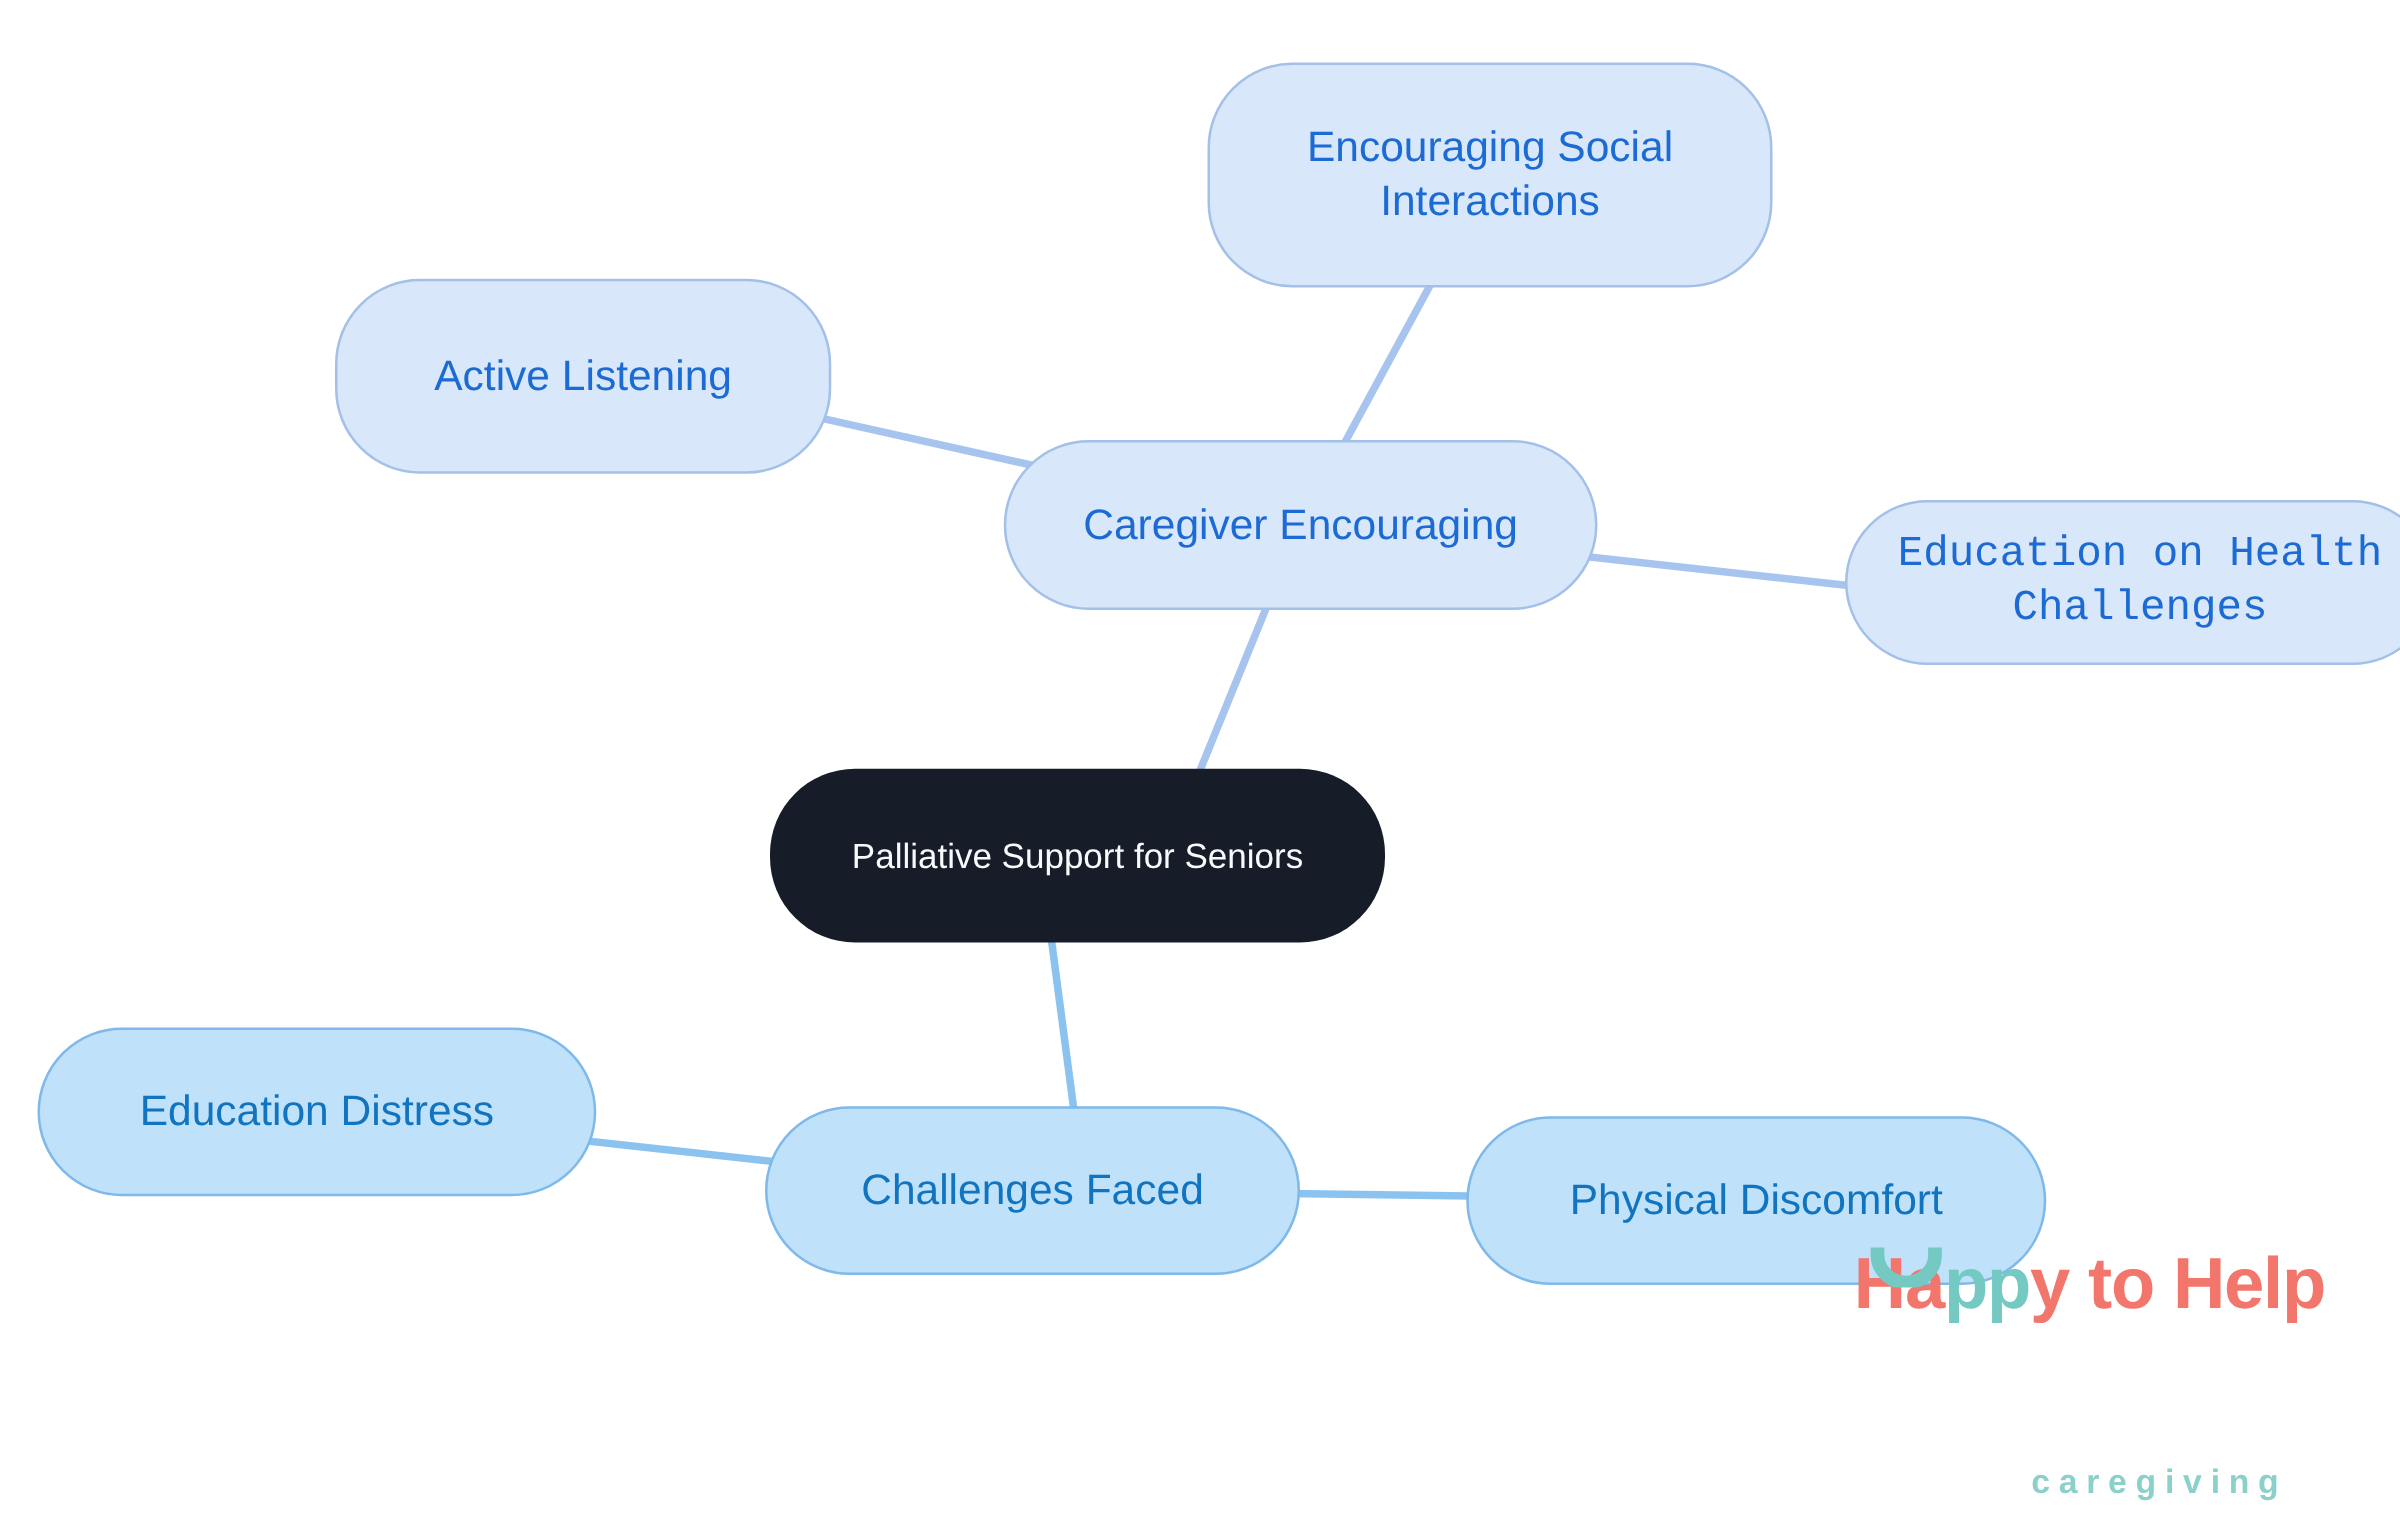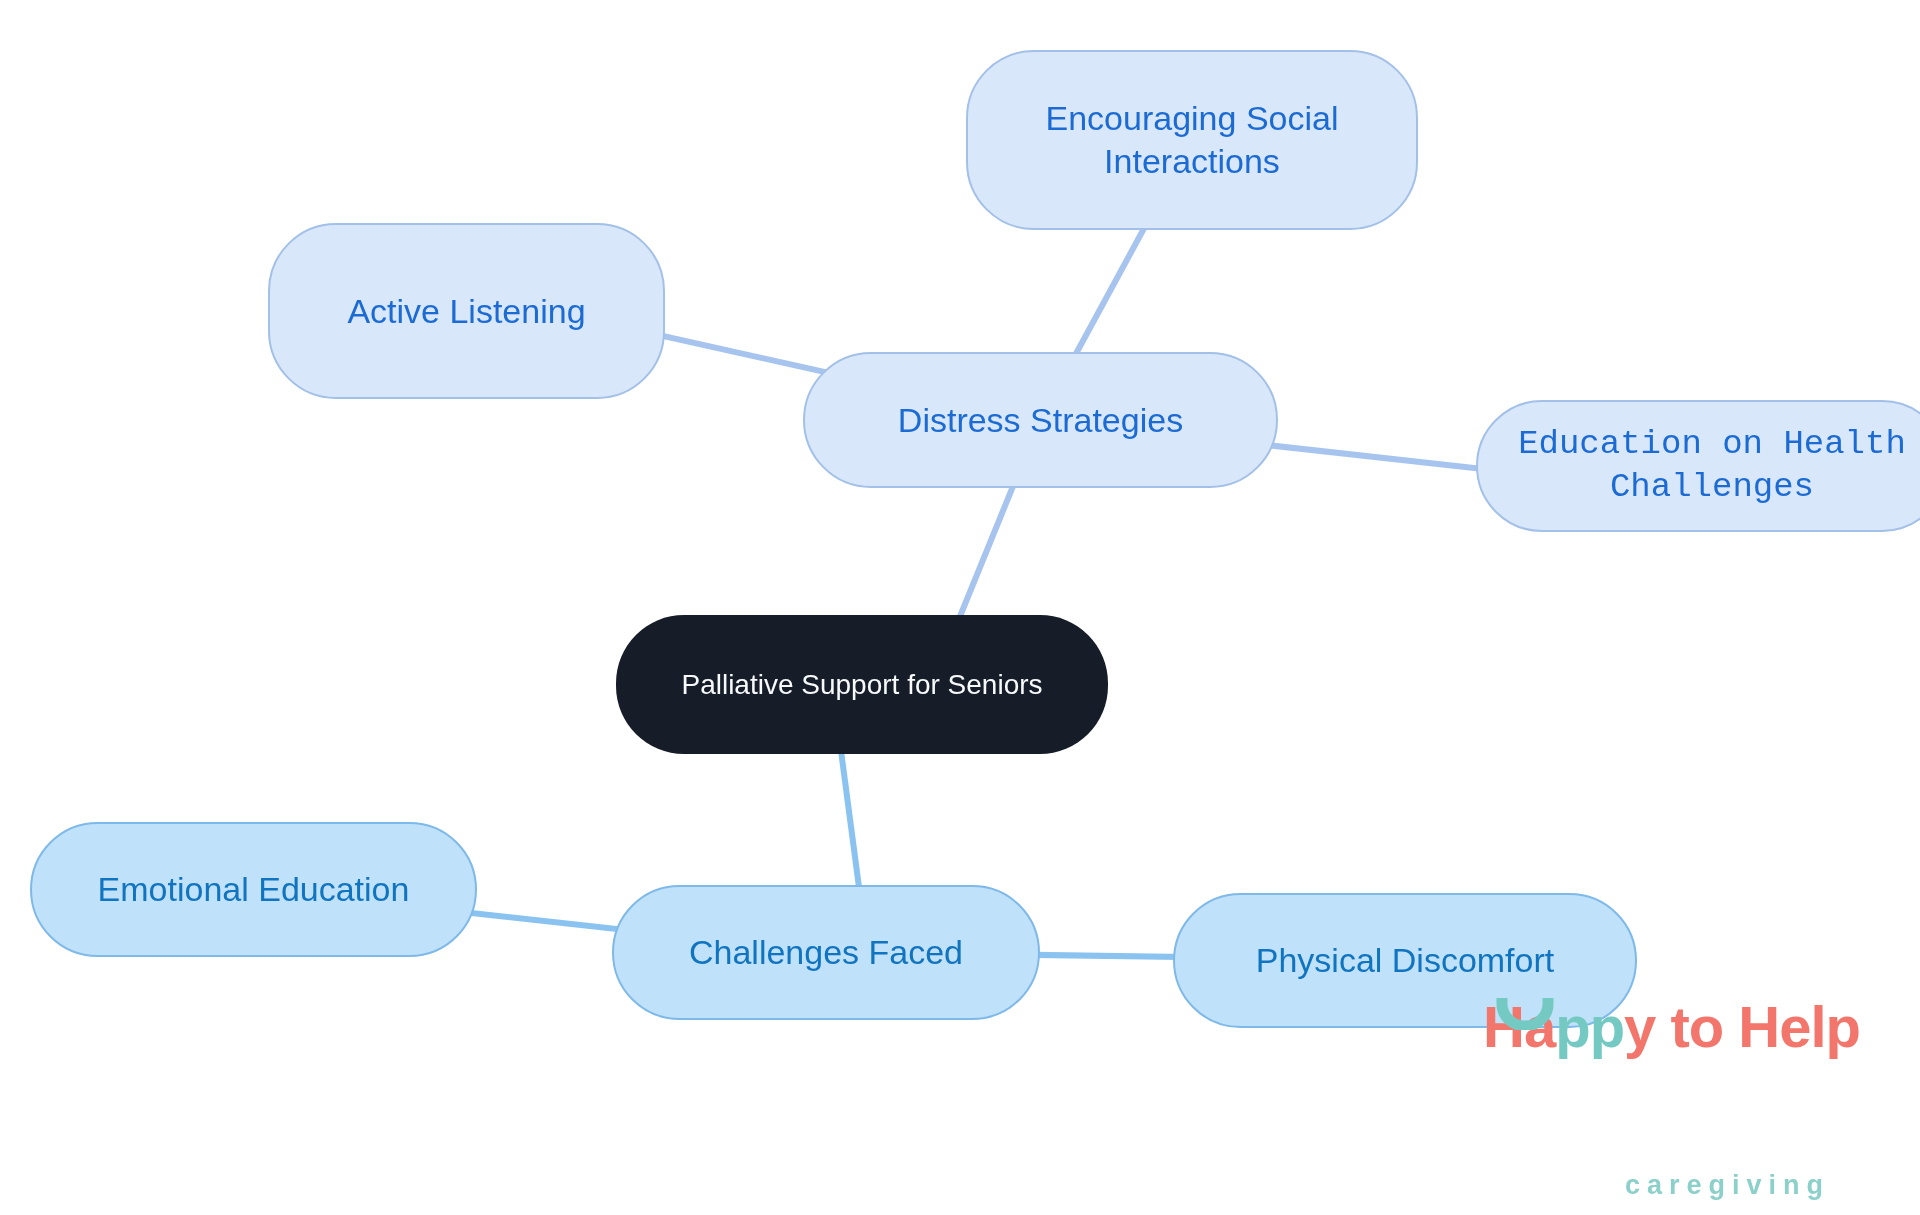--- a/index.html
+++ b/index.html
@@ -99,41 +99,41 @@
       <line x1="833" y1="690" x2="862" y2="910" stroke="#8BC3F0" stroke-width="6"></line>
       <line x1="253" y1="889" x2="826" y2="952" stroke="#8BC3F0" stroke-width="6"></line>
       <line x1="826" y1="952" x2="1405" y2="960" stroke="#8BC3F0" stroke-width="6"></line>
     </svg>
 
   <div class="node group-central" style="left: 616px; top: 615px; width: 492px; height: 139px;">
     <span>Palliative Support for Seniors</span>
   </div>
 
   <div class="node group-caregiver" style="left: 803px; top: 352px; width: 475px; height: 136px;">
-    <span>Distress Strategies</span>
+    <span>Caregiver Encouraging</span>
   </div>
 
-  <div class="node group-caregiver" style="left: 268px; top: 223px; width: 397px; height: 176px; justify-content: center;">
+  <div class="node group-caregiver" style="left: 268px; top: 223px; width: 397px; height: 156px; justify-content: center;">
     <span>Active Listening</span>
   </div>
 
   <div class="node group-caregiver" style="left: 966px; top: 50px; width: 452px; height: 180px;">
     <span>Encouraging Social Interactions</span>
   </div>
 
   <div class="node group-caregiver" style="left: 1476px; top: 400px; width: 472px; height: 132px; font-family: Liberation Mono, monospace;">
     <span>Education on Health Challenges</span>
   </div>
 
   <div class="node group-challenges" style="left: 612px; top: 885px; width: 428px; height: 135px; justify-content: center;">
     <span>Challenges Faced</span>
   </div>
 
   <div class="node group-challenges" style="left: 30px; top: 822px; width: 447px; height: 135px;">
-    <span>Emotional Education</span>
+    <span>Education Distress</span>
   </div>
 
   <div class="node group-challenges" style="left: 1173px; top: 893px; width: 464px; height: 135px;">
     <span>Physical Discomfort</span>
   </div>
 
   <div class="logo">
     <div class="logo-main">
       <span class="logo-coral">Ha</span><span class="logo-teal">pp</span><span class="logo-coral">y to Help</span>
       <svg class="logo-smile" viewBox="0 0 58 34">

